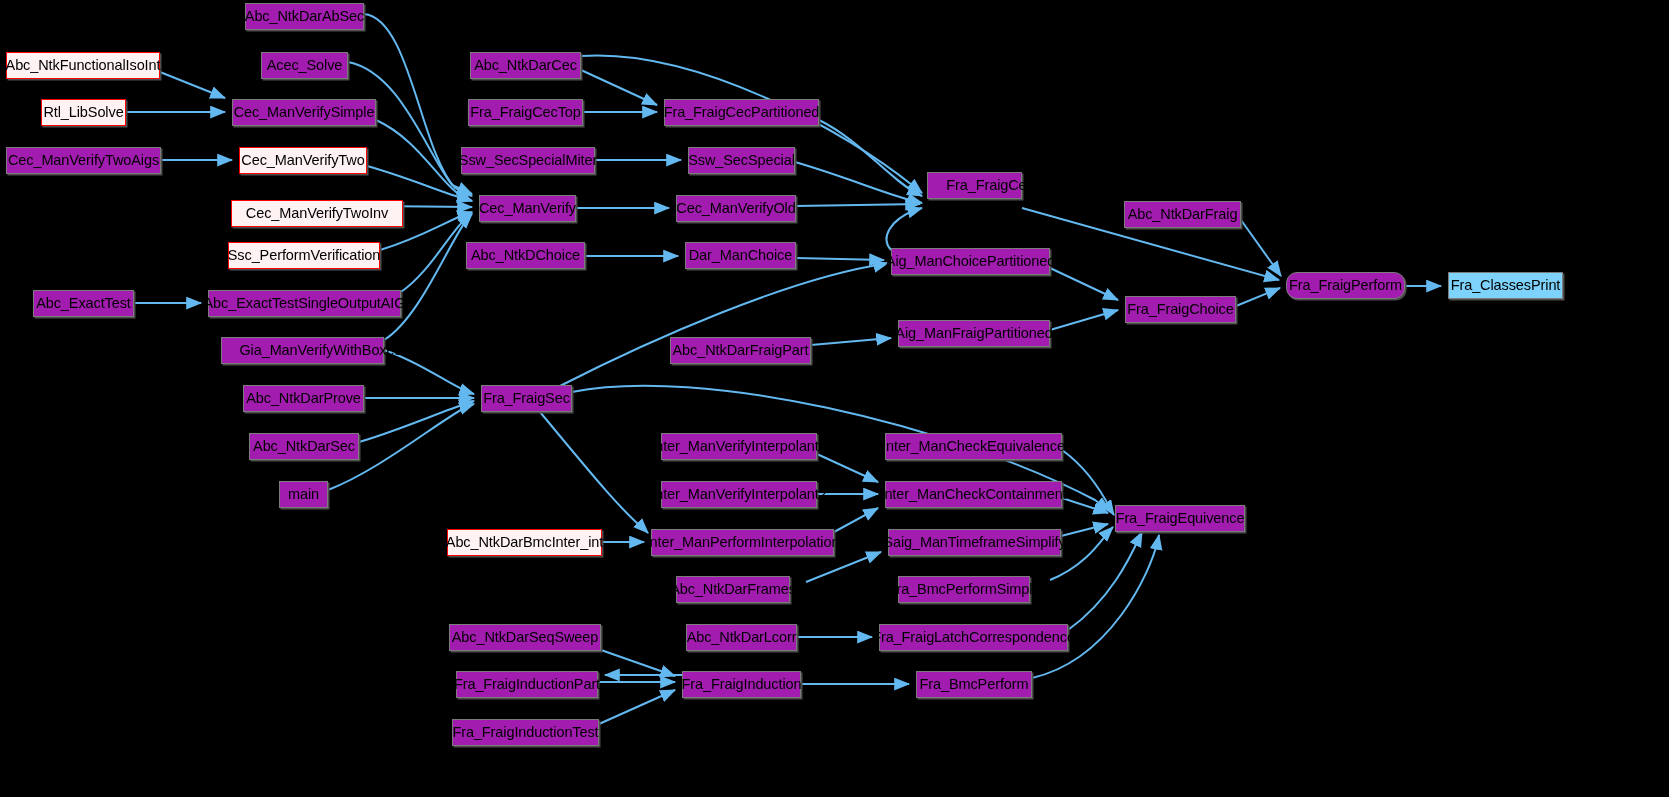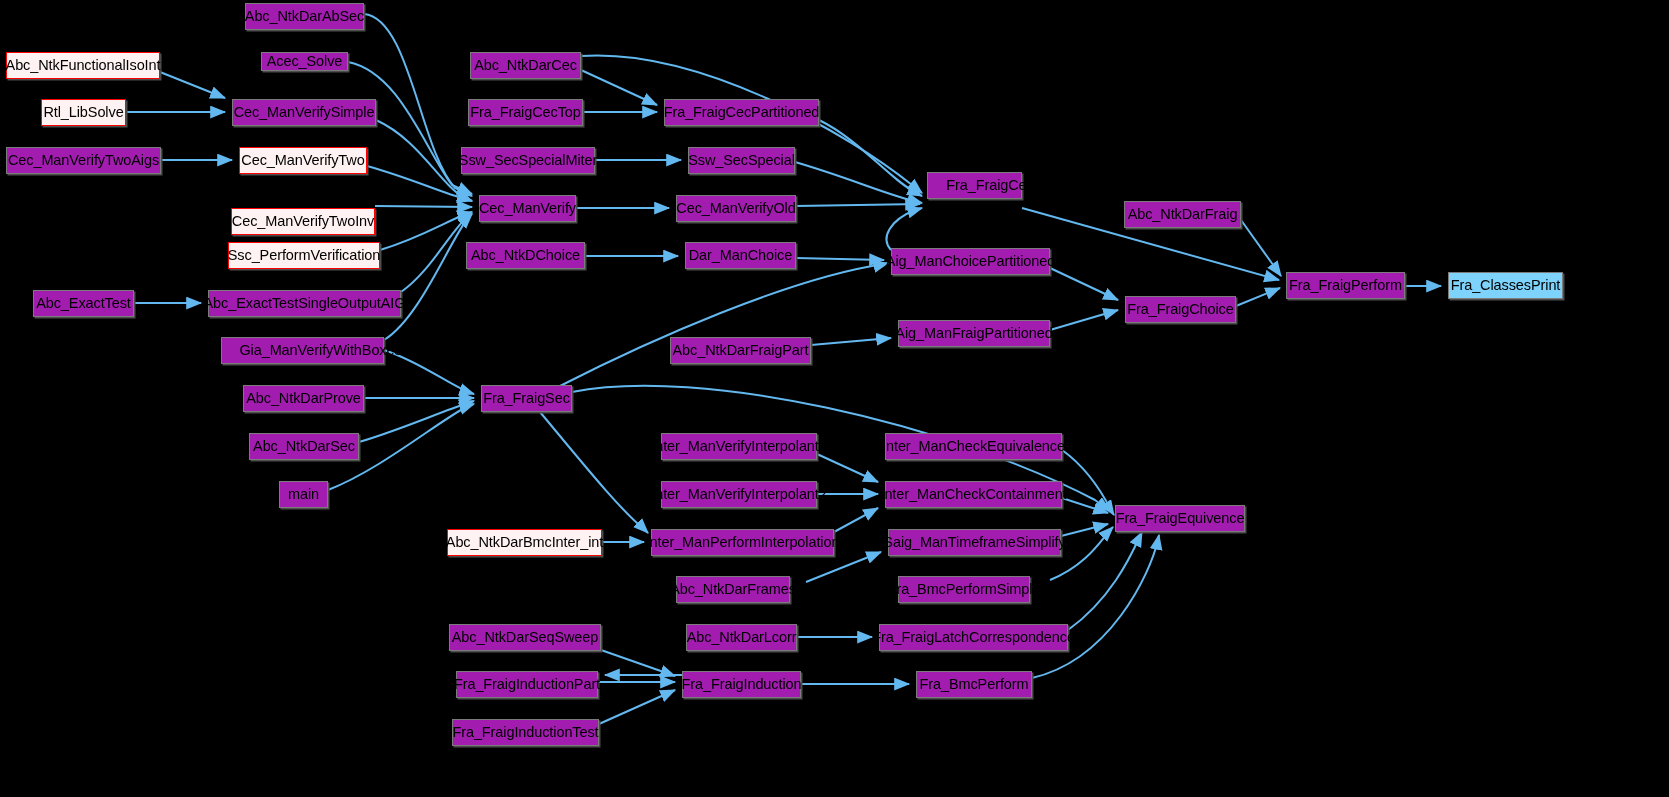--- a/index.html
+++ b/index.html
@@ -125,21 +125,21 @@
         <path d="M1032,678 C1110,660 1150,574 1158,540 L1159,535" fill="none" stroke="#63b8f0" stroke-width="2" marker-end="url(#arrow)"></path>
       </g>
   </svg>
   <div id="nodes">
       <div class="node" style="left: 245px; top: 3px; width: 119px; height: 27px;">
         <span class="node-label">Abc_NtkDarAbSec</span>
       </div>
       <div class="node highlight" style="left: 6px; top: 52px; width: 154px; height: 27px;">
         <span class="node-label">Abc_NtkFunctionalIsoInt</span>
       </div>
-      <div class="node" style="left: 261px; top: 52px; width: 87px; height: 19px; text-align: center;">
+      <div class="node" style="left: 261px; top: 52px; width: 87px; height: 27px; text-align: center;">
         <span class="node-label">Acec_Solve</span>
       </div>
       <div class="node" style="left: 470px; top: 52px; width: 111px; height: 27px;">
         <span class="node-label">Abc_NtkDarCec</span>
       </div>
       <div class="node highlight" style="left: 41px; top: 99px; width: 85px; height: 27px;">
         <span class="node-label">Rtl_LibSolve</span>
       </div>
       <div class="node" style="left: 232px; top: 99px; width: 144px; height: 27px;">
         <span class="node-label">Cec_ManVerifySimple</span>
@@ -161,42 +161,42 @@
       </div>
       <div class="node" style="left: 688px; top: 147px; width: 107px; height: 27px;">
         <span class="node-label">Ssw_SecSpecial</span>
       </div>
       <div class="node" style="left: 927px; top: 172px; width: 95px; height: 27px; padding-left: 31px;">
         <span class="node-label">Fra_FraigCec</span>
       </div>
       <div class="node" style="left: 1124px; top: 201px; width: 117px; height: 27px;">
         <span class="node-label">Abc_NtkDarFraig</span>
       </div>
-      <div class="node highlight" style="left: 231px; top: 208px; width: 144px; height: 27px; justify-content: center;">
+      <div class="node highlight" style="left: 231px; top: 200px; width: 172px; height: 27px; justify-content: center;">
         <span class="node-label">Cec_ManVerifyTwoInv</span>
       </div>
       <div class="node" style="left: 479px; top: 195px; width: 97px; height: 27px;">
         <span class="node-label">Cec_ManVerify</span>
       </div>
       <div class="node" style="left: 676px; top: 195px; width: 120px; height: 27px;">
         <span class="node-label">Cec_ManVerifyOld</span>
       </div>
       <div class="node highlight" style="left: 228px; top: 242px; width: 152px; height: 27px;">
         <span class="node-label">Ssc_PerformVerification</span>
       </div>
       <div class="node" style="left: 466px; top: 242px; width: 119px; height: 27px;">
         <span class="node-label">Abc_NtkDChoice</span>
       </div>
       <div class="node" style="left: 685px; top: 242px; width: 111px; height: 27px;">
         <span class="node-label">Dar_ManChoice</span>
       </div>
       <div class="node" style="left: 891px; top: 248px; width: 159px; height: 27px;">
         <span class="node-label">Aig_ManChoicePartitioned</span>
       </div>
-      <div class="node" style="left: 1286px; top: 272px; width: 119px; height: 27px;">
+      <div class="node" style="left: 1286px; top: 272px; width: 119px; height: 27px; border-radius: 11px;">
         <span class="node-label">Fra_FraigPerform</span>
       </div>
       <div class="node current" style="left: 1448px; top: 272px; width: 115px; height: 27px;">
         <span class="node-label">Fra_ClassesPrint</span>
       </div>
       <div class="node" style="left: 33px; top: 290px; width: 101px; height: 27px;">
         <span class="node-label">Abc_ExactTest</span>
       </div>
       <div class="node" style="left: 208px; top: 290px; width: 193px; height: 27px;">
         <span class="node-label">Abc_ExactTestSingleOutputAIG</span>

